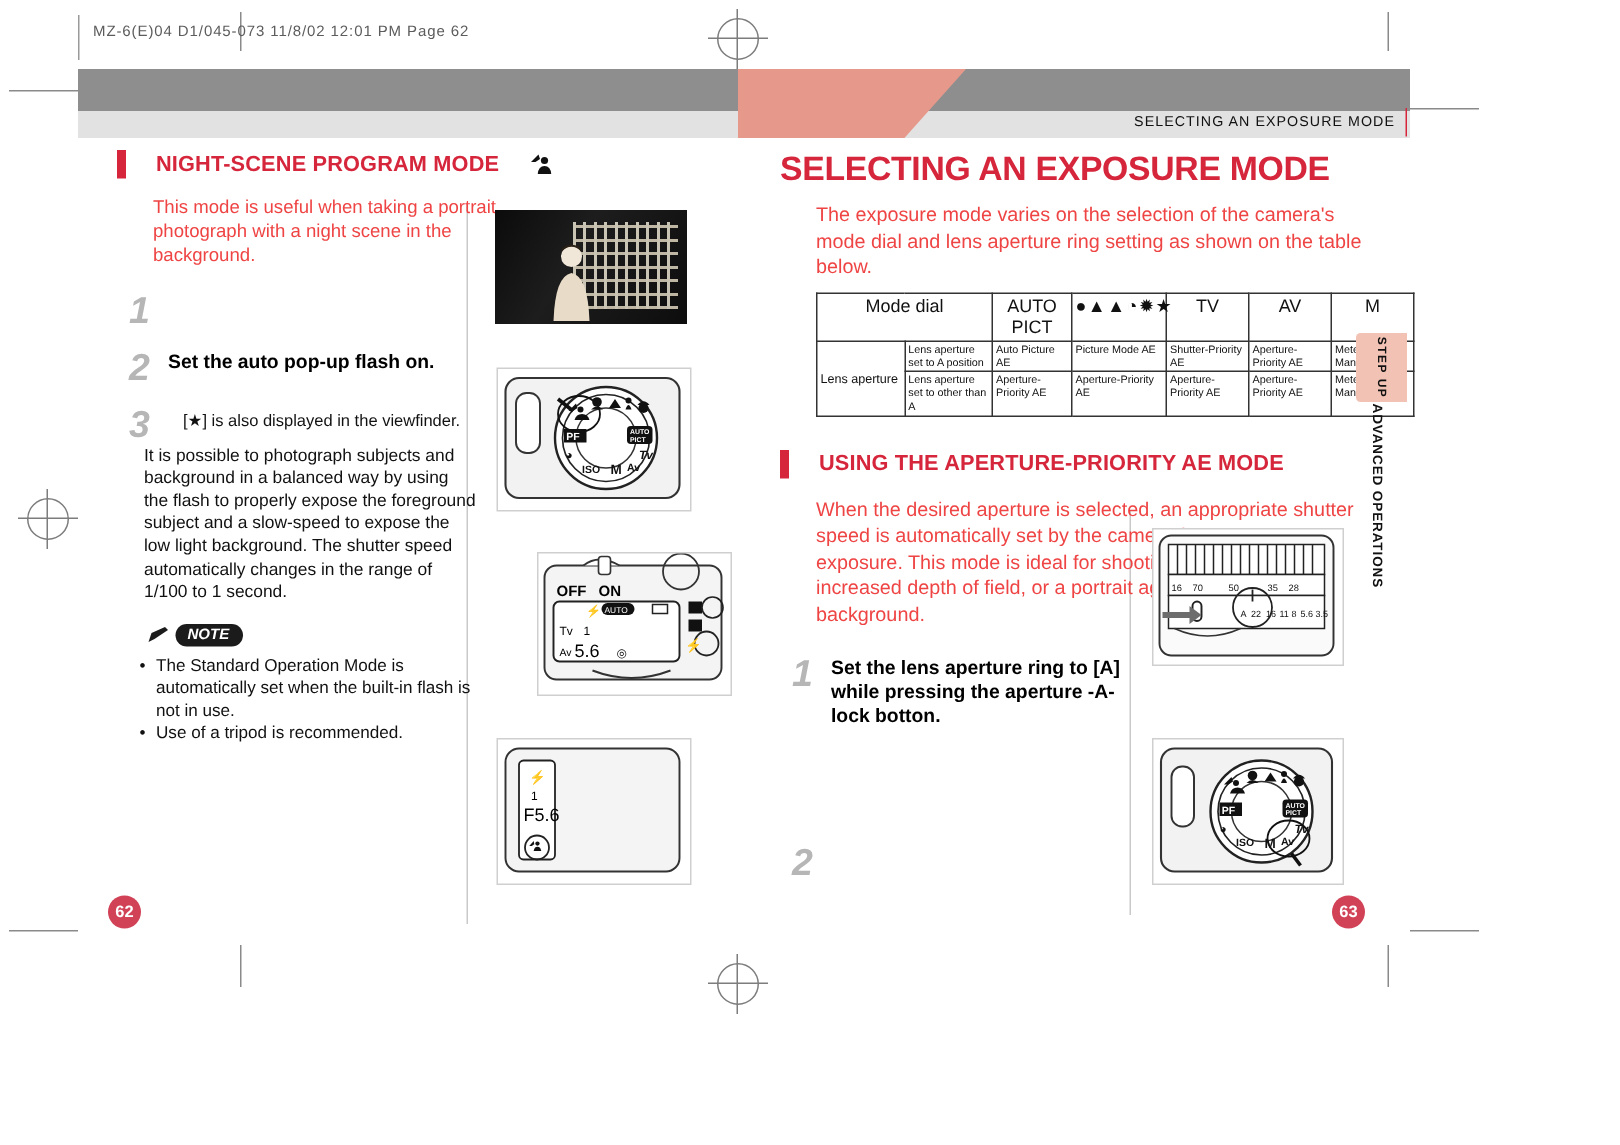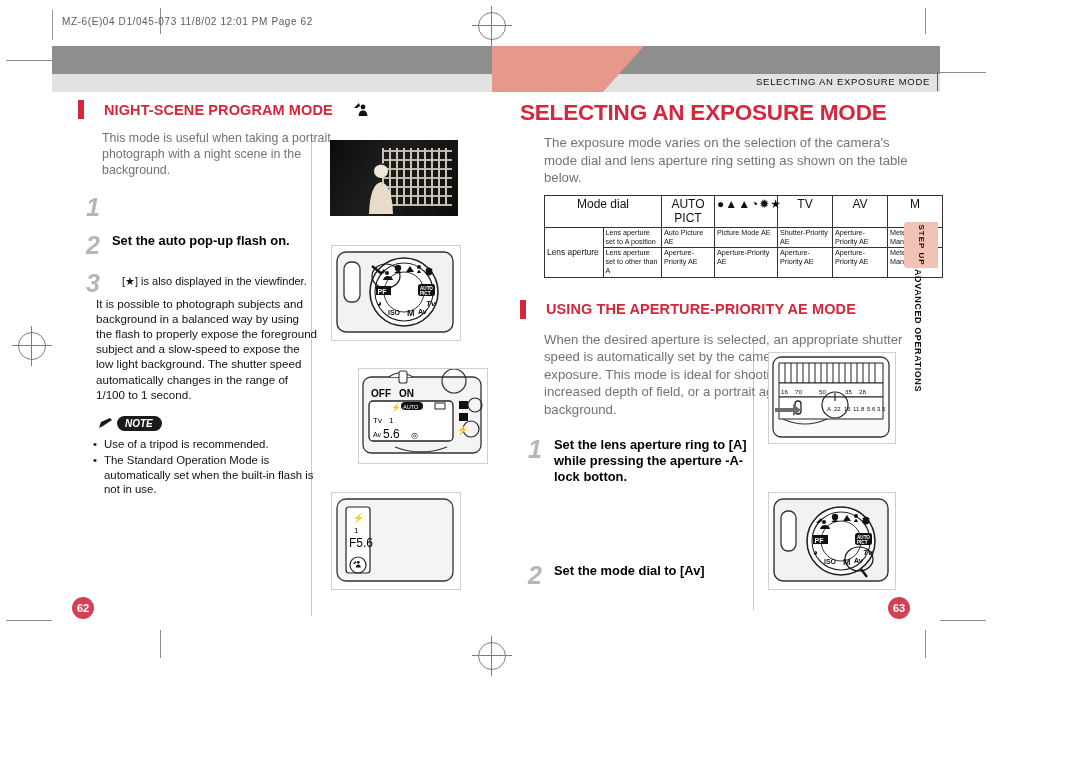--- a/index.html
+++ b/index.html
@@ -29,21 +29,21 @@
   
   .left-page{position:absolute;left:78px;top:100px;width:400px;height:530px;}
   .right-page{position:absolute;left:520px;top:100px;width:400px;height:530px;}
 
   
   .sec-head{display:flex;align-items:center;gap:20px;margin:0 0 12px 0;}
   .sec-bar{width:6px;height:19px;background:#d6263c;flex:0 0 auto;}
   .sec-title{color:#d6263c;font-size:14.5px;font-weight:bold;letter-spacing:.1px;white-space:nowrap;}
   .sec-title.big{font-size:22.5px;letter-spacing:-.2px;}
 
-  .body-txt{font-size:12.4px;line-height:1.28;color:#737373;}
+  .body-txt{font-size:12.4px;line-height:1.28;color:#ef4444;}
   .intro-l{width:232px;margin-left:24px;}
   .intro-r{width:368px;margin-left:24px;font-size:13.2px;line-height:1.33;}
 
   
   .step{display:flex;margin-top:13px;}
   .step-num{font-size:25px;font-weight:bold;color:#b6b6b6;font-style:italic;
     width:26px;flex:0 0 26px;line-height:1;}
   .step-body{flex:1;}
   .step-title{font-size:12.9px;font-weight:bold;line-height:1.26;color:#000;}
   .step-sub{font-size:11px;line-height:1.3;color:#111;margin-top:3px;padding-left:10px;}
@@ -163,22 +163,22 @@
 
     <div class="memo-txt">It is possible to photograph subjects and background in a balanced way by using the flash to properly expose the foreground subject and a slow-speed to expose the low light background. The shutter speed automatically changes in the range of 1/100 to 1 second.</div>
 
     <div class="badge-row" style="margin-left:20px;margin-top:14px;">
       <svg width="16" height="13" viewBox="0 0 16 13">
         <path d="M1 11 L3 5 L12 1 L14 3 L5 9 Z" fill="#1b1b1b"></path>
       </svg>
       <span class="note-badge">NOTE</span>
     </div>
     <ul class="note-list">
+      <li>The Standard Operation Mode is automatically set when the built-in flash is not in use.</li>
       <li>Use of a tripod is recommended.</li>
-      <li>The Standard Operation Mode is automatically set when the built-in flash is not in use.</li>
     </ul>
   </div>
 
   <div class="photo">
     <div class="glow"></div>
     <svg class="person" viewBox="0 0 34 52">
       <circle cx="17" cy="9" r="7" fill="#f0e7d8"></circle>
       <path d="M5 52 Q6 22 17 20 Q28 22 29 52 Z" fill="#e8dcc8"></path>
       <path d="M10 6 Q17 -1 24 6 Q24 2 17 1 Q10 2 10 6 Z" fill="#2a2016"></path>
     </svg>
@@ -311,23 +311,20 @@
 
     <div style="margin-left:8px;margin-top:18px;width:230px;">
       <div class="step">
         <div class="step-num">1</div>
         <div class="step-body">
           <div class="step-title" style="width:195px;">Set the lens aperture ring to [A] while pressing the aperture -A- lock botton.</div>
         </div>
       </div>
       <div class="step" style="margin-top:78px;">
         <div class="step-num">2</div>
-        <div class="step-body">
-          <div class="step-title">Set the mode dial to [Av]</div>
-        </div>
       </div>
     </div>
   </div>
 
   <div class="fig" style="left:768px;top:352px;width:126px;height:90px;">
     <svg width="124" height="88" viewBox="0 0 124 88">
       <rect x="4" y="4" width="116" height="80" rx="8" fill="#fafafa" stroke="#333" stroke-width="1.3"></rect>
       <g stroke="#222" stroke-width="1">
         <path d="M10 10 h104 v20 h-104 z" fill="#fff"></path>
         <g>

